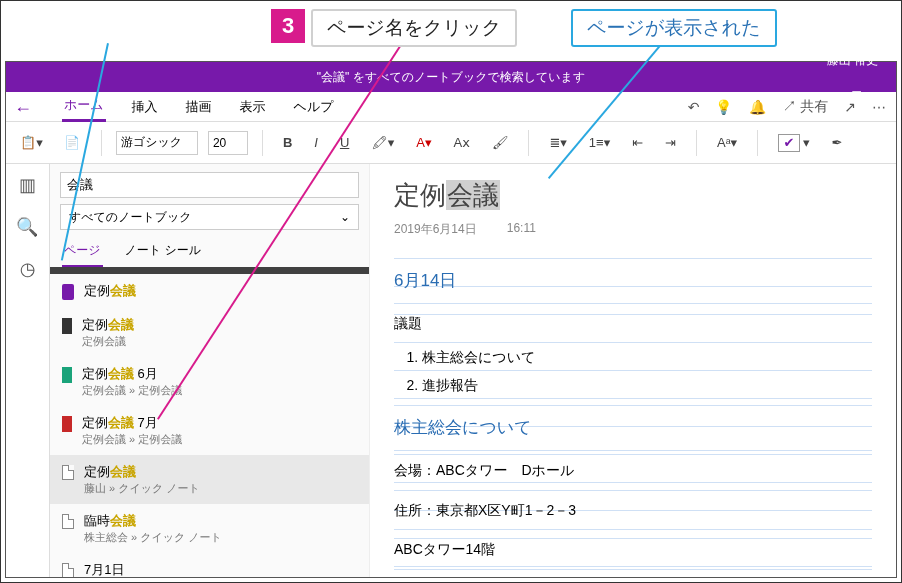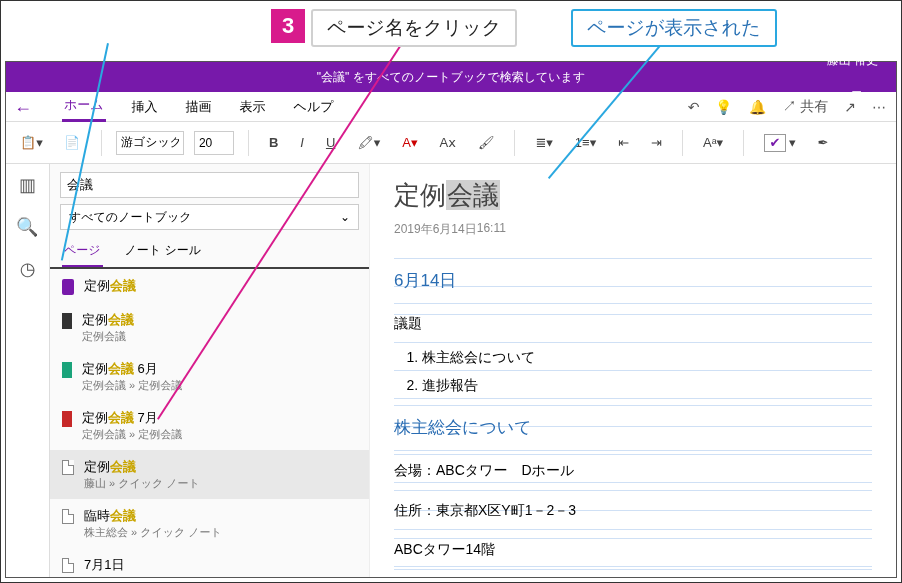--- a/index.html
+++ b/index.html
@@ -26,51 +26,51 @@
 .ribbon-tabs .tab { padding:5px 2px; cursor:pointer; }
 .ribbon-tabs .tab.active { color:#7719aa; border-bottom:3px solid #7719aa; }
 .ribbon-tabs .back { color:#7719aa; font-size:18px; margin-right:6px;}
 .ribbon-tabs .right-icons { position:absolute; right:10px; display:flex; gap:16px; align-items:center; color:#555; font-size:14px;}
 .ribbon-tabs .right-icons span{cursor:pointer;}
 
 .toolbar { height:42px; border-bottom:1px solid #ddd; display:flex; align-items:center; padding:0 8px; gap:10px; font-size:13px; }
 .toolbar .sep { width:1px; height:26px; background:#ddd; margin:0 4px;}
 .toolbar .btn { padding:3px 6px; color:#444; cursor:pointer; display:flex; align-items:center; gap:3px;}
 .toolbar select,.toolbar .combo { border:1px solid #ccc; height:24px; padding:0 4px; font-size:12px;}
-.fontname{width:68px;} .fontsize{width:40px;}
+.fontname{width:82px;} .fontsize{width:40px;}
 .chk{display:inline-flex;width:22px;height:18px;border:1px solid #999;align-items:center;justify-content:center;color:#7719aa;font-size:13px;}
 
 .body-area { flex:1; display:flex; overflow:hidden;}
 .leftbar { width:44px; border-right:1px solid #ddd; display:flex; flex-direction:column; align-items:center; padding-top:10px; gap:20px; color:#555;}
 .leftbar .ico{font-size:18px;cursor:pointer;}
 .leftbar .ico.active{color:#7719aa;}
 
 .search-panel { width:320px; border-right:1px solid #eee; display:flex; flex-direction:column; background:#fafafa;}
 .search-box { margin:8px 10px 6px; }
 .search-box input{ width:100%; height:26px; border:1px solid #ccc; padding:0 6px; font-size:13px;}
 .scope-dd { margin:0 10px 6px; border:1px solid #ccc; height:26px; display:flex; align-items:center; justify-content:space-between; padding:0 8px; font-size:12px; background:#fff; cursor:pointer;}
-.result-tabs { display:flex; gap:20px; padding:0 12px; font-size:12px; border-bottom:2px solid #404040;}
+.result-tabs { display:flex; gap:20px; padding:0 12px; font-size:12px; border-bottom:7px solid #404040;}
 .result-tabs .rtab{ padding:6px 2px; cursor:pointer; color:#000000;}
 .result-tabs .rtab.active{ border-bottom:2px solid #7719aa; color:#7719aa;}
 .results { flex:1; overflow:auto;}
 .result-item { display:flex; gap:10px; padding:8px 12px; font-size:12px; cursor:pointer; align-items:flex-start;}
 .result-item.selected{background:#e8e8e8;}
 .result-item .ricon{width:16px;flex-shrink:0;margin-top:2px;}
 .ricon.nb{background:#7719aa;width:12px;height:16px;border-radius:2px;}
 .ricon.sec{width:10px;height:16px;}
 .ricon.page{width:12px;height:15px;border:1px solid #888;background:#fff;position:relative;}
 .ricon.page::after{content:"";position:absolute;top:-1px;right:-1px;width:5px;height:5px;background:#fafafa;border-left:1px solid #888;border-bottom:1px solid #888;}
 .result-item .title{font-size:13px;}
 .result-item .sub{color:#777;font-size:11px;}
 .hl{color:#c9a500;font-weight:bold;}
 
 .page-view { flex:1; padding:14px 24px 0; overflow:auto; background:#fff;}
 .page-title { font-size:26px; color:#444; margin-bottom:8px;}
 .page-title .mark{background:#d0d0d0;padding:0 1px;}
-.page-meta { font-size:12px; color:#888; margin-bottom:20px; display:flex; }
+.page-meta { font-size:12px; color:#888; margin-bottom:20px; display:flex; gap:30px;}
 .lined { border-top:1px solid #cfe0f5; padding:6px 0; font-size:14px; line-height:1.9;}
 .h-blue{color:#2a6db3;font-size:17px;margin-top:6px;}
 ol.agenda{padding-left:28px;font-size:14px;line-height:2;}
 .ruled{ background-image:linear-gradient(#cfe0f5 1px,transparent 1px); background-size:100% 28px; padding-bottom:40px;}
 </style>
 </head>
 <body>
 
 <div class="callouts">
   <div class="step-badge" style="left:270px;top:0">3</div>

